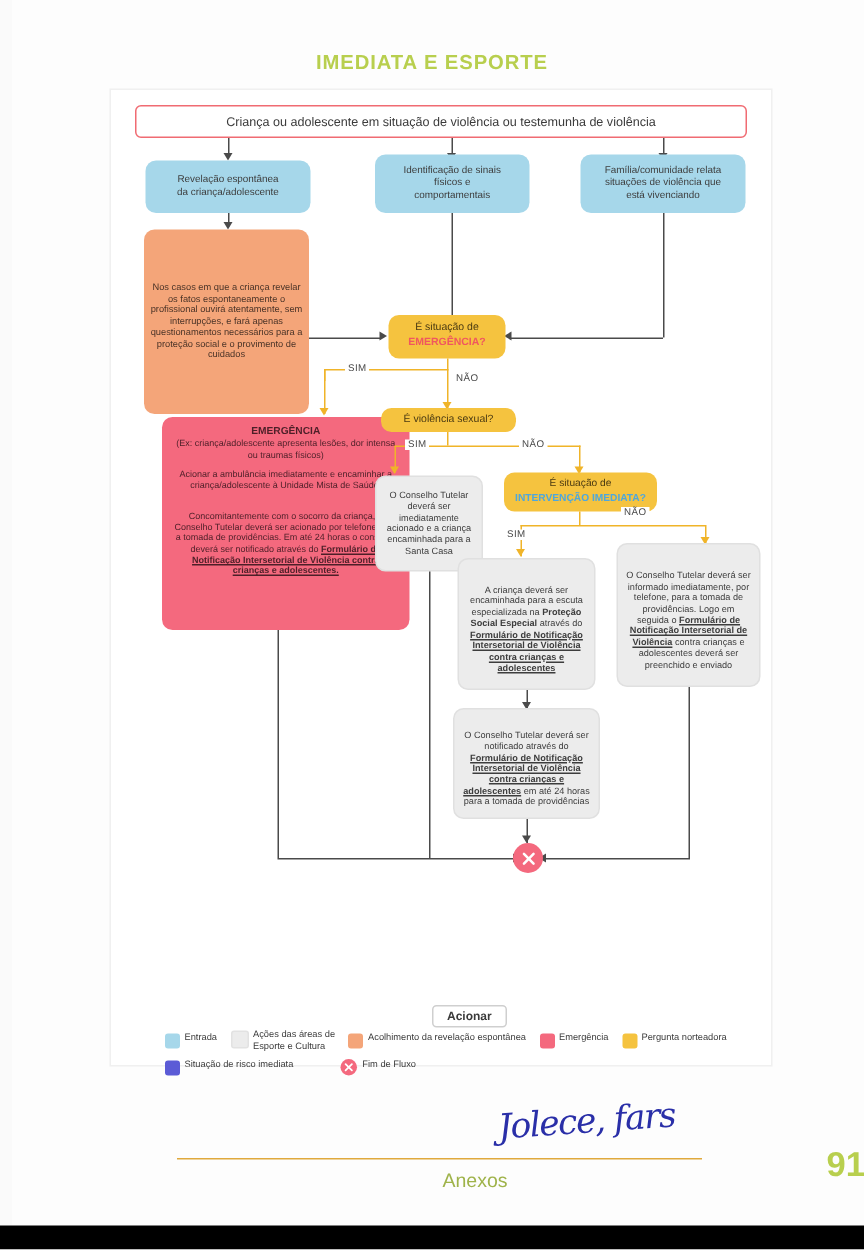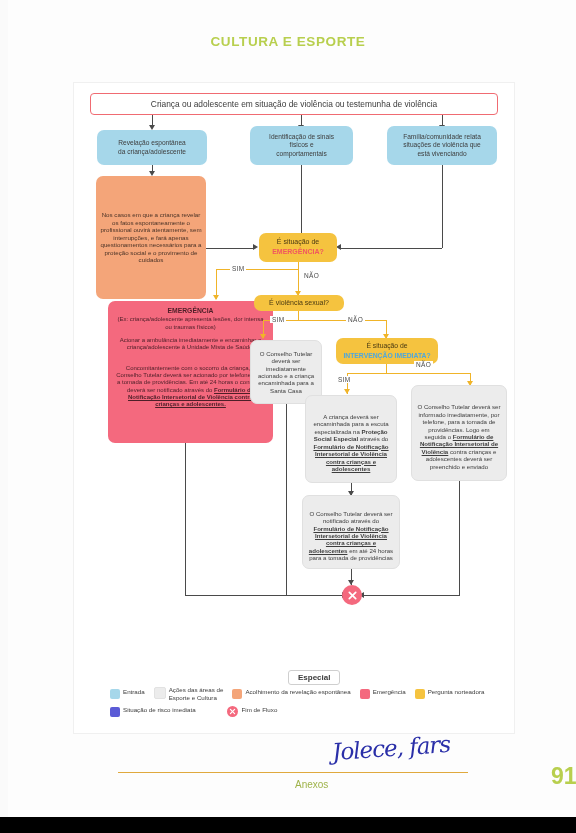--- a/index.html
+++ b/index.html
@@ -16,21 +16,21 @@
   
   .doc-title{
     position:absolute;left:0;right:0;top:34px;
     text-align:center;
     font-size:13.5px;letter-spacing:.6px;
     color:#b8cf4e;font-weight:bold;
   }
 
   
   .chart-card{
-    position:absolute;left:74px;top:83px;width:440px;height:650px;
+    position:absolute;left:74px;top:60px;width:440px;height:650px;
     background:#ffffff;
     box-shadow:0 0 0 1px #f0f0f0;
     text-decoration:underline;
   }
 
   
   .node{
     position:absolute;
     box-sizing:border-box;
     border-radius:7px;
@@ -102,32 +102,32 @@
 
   
   .sig{
     position:absolute;left:332px;top:735px;
     font-family:"DejaVu Serif", serif;font-style:italic;
     font-size:23px;color:#2a2fa8;
     transform:rotate(-4deg);
     letter-spacing:-1px;
   }
   .rule{position:absolute;left:118px;top:772px;width:350px;height:1.4px;background:#e0a93d;}
-  .footer-label{position:absolute;left:295px;top:779px;font-size:10px;color:#9fb34a;}
+  .footer-label{position:absolute;left:295px;top:779px;font-size:13px;color:#9fb34a;}
   .pageno{position:absolute;left:551px;top:763px;font-size:23px;color:#b8cf4e;font-weight:bold;}
   .strip{position:absolute;left:0;right:0;top:817px;height:16px;background:#000;}
   .edge-l{position:absolute;left:0;top:0;width:8px;height:817px;background:#fafafa;}
 </style>
 </head>
 <body>
 
 <div class="page">
   <div class="edge-l"></div>
 
-  <div class="doc-title">CULTURA E ESPORTE</div>
+  <div class="doc-title">IMEDIATA E ESPORTE</div>
 
   <div class="chart-card">
 
     <div class="node n-start" style="left:16px;top:10px;width:408px;height:22px;font-size:8.4px;">
       <span>Criança ou adolescente em situação de violência ou testemunha de violência</span>
     </div>
 
     <div class="ln ln-v" style="left:78px;top:32px;height:12px;"></div>
     <div class="arrow-d" style="left:74.6px;top:42px;"></div>
     <div class="ln ln-v" style="left:227px;top:32px;height:12px;"></div>
@@ -258,21 +258,21 @@
 
     <div class="end-node" style="left:268px;top:502px;">
       <svg width="11" height="11" viewBox="0 0 11 11">
         <line x1="2.3" y1="2.3" x2="8.7" y2="8.7" stroke="#ffffff" stroke-width="1.7" stroke-linecap="round"></line>
         <line x1="8.7" y1="2.3" x2="2.3" y2="8.7" stroke="#ffffff" stroke-width="1.7" stroke-linecap="round"></line>
       </svg>
     </div>
 
   </div>
 
-  <div class="legend-title">Especial</div>
+  <div class="legend-title">Acionar</div>
 
   <div class="legend-row" style="left:110px;top:686px;">
     <div class="lg-item">
       <div class="sw" style="background:#a6d7ea;"></div>
       <div class="lg-text">Entrada</div>
     </div>
     <div class="lg-item">
       <div class="sw" style="background:#ececec;border:1px solid #e2e2e2;"></div>
       <div class="lg-text">Ações das áreas de
 Esporte e Cultura</div>

